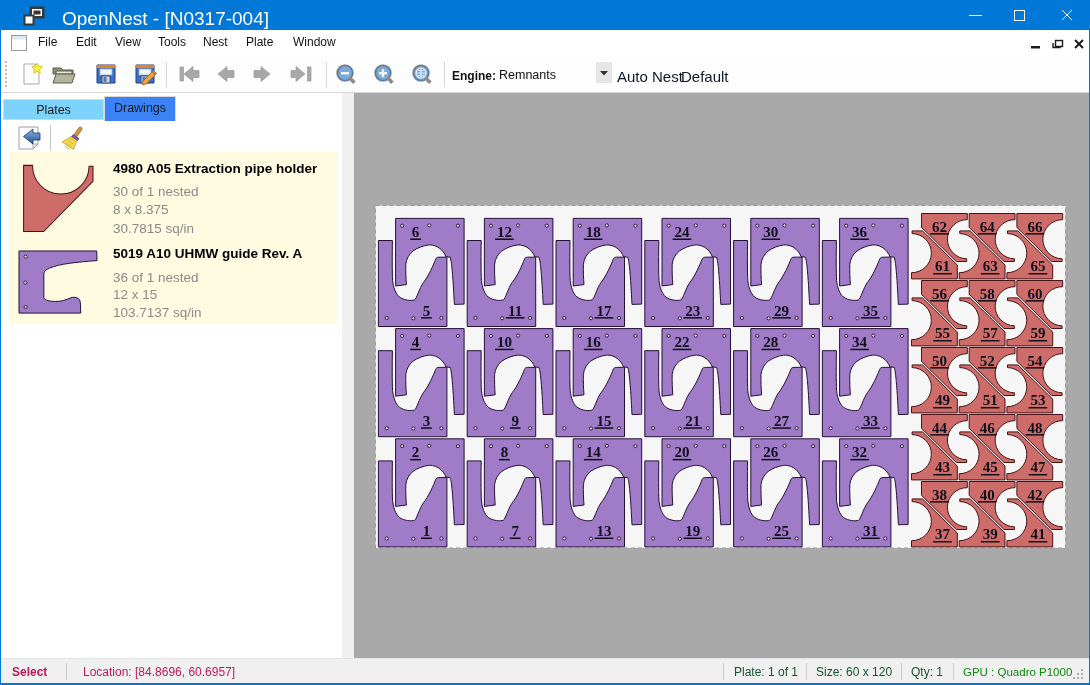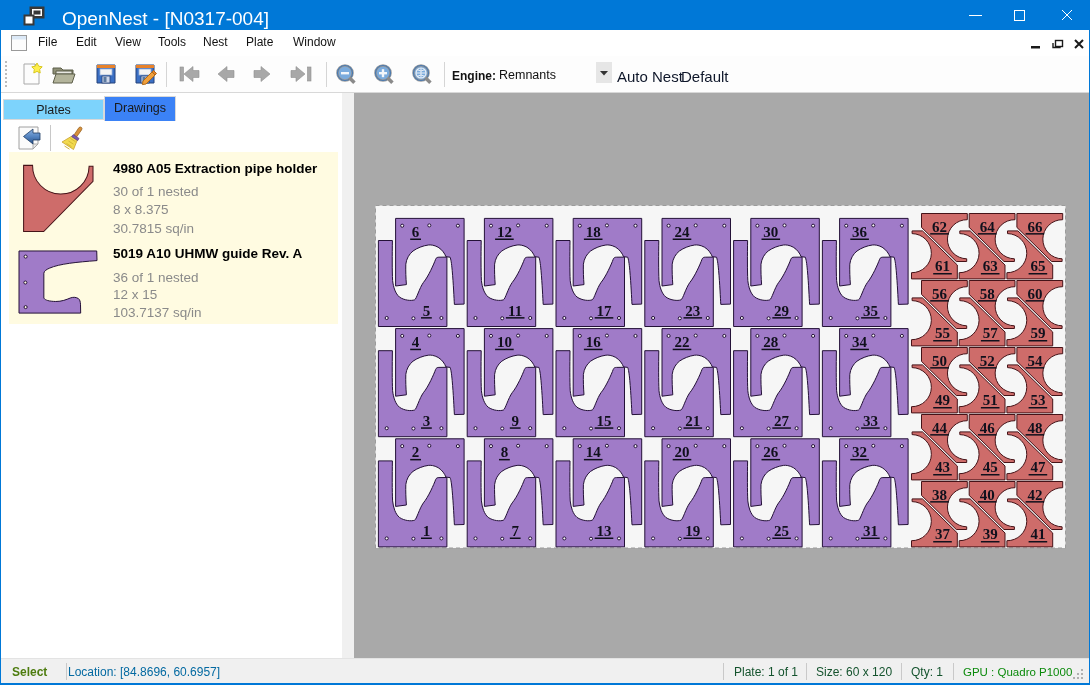--- a/index.html
+++ b/index.html
@@ -555,23 +555,23 @@
     <rect x="650.6" y="229.1" width="18.6" height="1.5" fill="#10101c"></rect>
 <text x="662.9" y="262.4" text-anchor="middle" dominant-baseline="central" font-family="Liberation Serif" font-size="15" font-weight="bold" fill="#10101c">47</text>
     <rect x="653.6" y="269.0" width="18.6" height="1.5" fill="#10101c"></rect>
 <text x="659.9" y="289.5" text-anchor="middle" dominant-baseline="central" font-family="Liberation Serif" font-size="15" font-weight="bold" fill="#10101c">42</text>
     <rect x="650.6" y="296.1" width="18.6" height="1.5" fill="#10101c"></rect>
 <text x="662.9" y="329.4" text-anchor="middle" dominant-baseline="central" font-family="Liberation Serif" font-size="15" font-weight="bold" fill="#10101c">41</text>
     <rect x="653.6" y="336.0" width="18.6" height="1.5" fill="#10101c"></rect>
 </svg>
 
 <div class="statusbar">
-  <div class="sb-text" style="left:11px;font-weight:bold;color:#4d7c0f">Select</div>
+  <div class="sb-text" style="left:11px;font-weight:bold;color:#be185d">Select</div>
   <div class="sb-sep" style="left:65px"></div>
-  <div class="sb-text" style="left:67px;color:#0369a1">Location: [84.8696, 60.6957]</div>
+  <div class="sb-text" style="left:82px;color:#be185d">Location: [84.8696, 60.6957]</div>
   <div class="sb-sep" style="left:722px"></div>
   <div class="sb-text" style="left:733px">Plate: 1 of 1</div>
   <div class="sb-sep" style="left:805px"></div>
   <div class="sb-text" style="left:815px">Size: 60 x 120</div>
   <div class="sb-sep" style="left:900px"></div>
   <div class="sb-text" style="left:910px">Qty: 1</div>
   <div class="sb-sep" style="left:952px"></div>
   <div class="sb-text" style="left:962px;color:#0b8a0b;font-size:11.5px;top:7px">GPU : Quadro P1000</div>
   <svg style="position:absolute;left:1070px;top:8px" width="14" height="14">
     <g fill="#b0b0b0">

